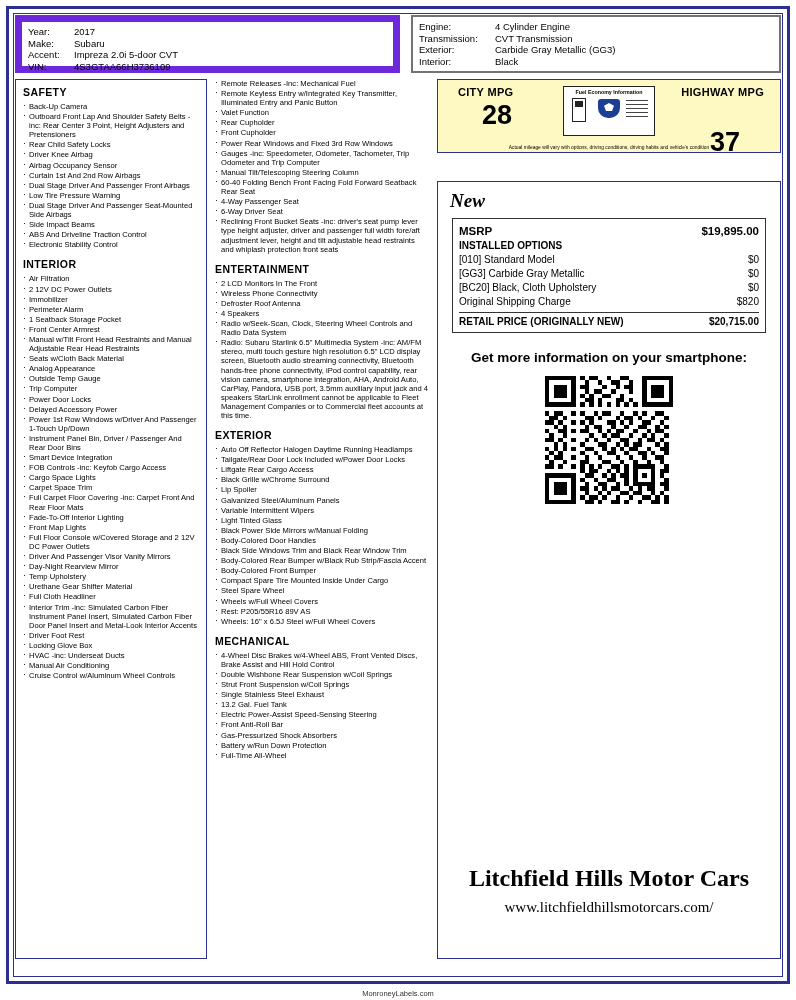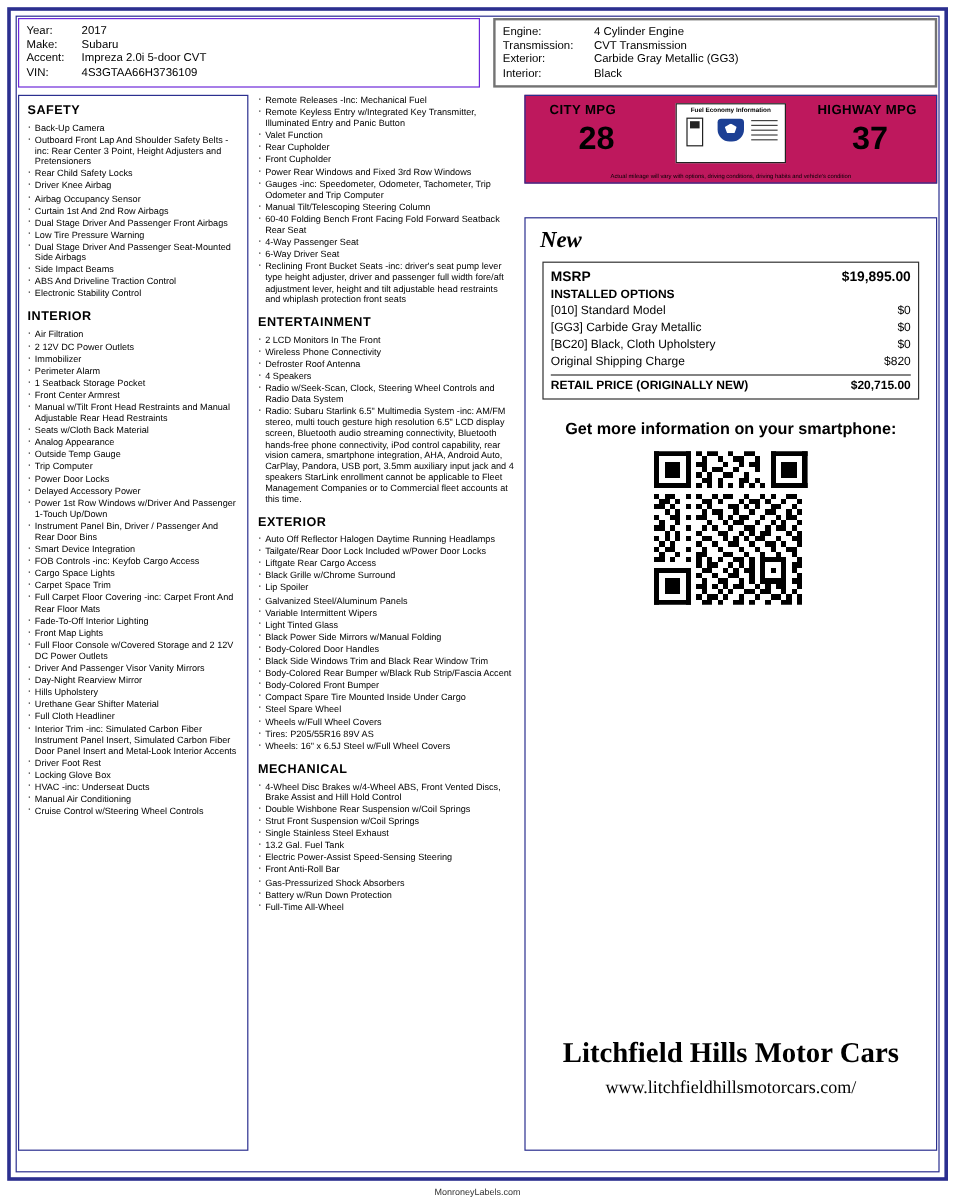--- a/index.html
+++ b/index.html
@@ -25,21 +25,21 @@
     border:1px solid #2b2f8f;
     box-sizing:border-box;
   }
 
   
   .top-row{
     position:absolute;left:6px;top:6px;right:6px;height:58px;
   }
   .vehicle-box{
     position:absolute;left:0;top:0;width:385px;height:58px;
-    border:1px solid #6d28d9;box-sizing:border-box;
+    border:7px solid #6d28d9;box-sizing:border-box;
     padding:4px 6px;
   }
   .engine-box{
     position:absolute;left:396px;top:0;right:0;height:58px;
     border:2px solid #737373;box-sizing:border-box;
     padding:4px 6px;
   }
   .kv{font-size:9.5px;line-height:11.6px;white-space:nowrap;}
   .kv .k{display:inline-block;width:46px;}
   .kv .k.wide{width:76px;}
@@ -76,33 +76,33 @@
     content:"\00B7";position:absolute;left:0px;top:-1px;font-size:9px;
   }
 
   
   .col-right{
     position:absolute;left:428px;top:70px;right:6px;bottom:22px;
   }
   .fuel-box{
     position:absolute;left:0;top:0;right:0;height:74px;
     border:1px solid #2b2f8f;box-sizing:border-box;
-    background:#be185d;
+    background:#fef9c3;
   }
   .fuel-inner{position:relative;width:100%;height:100%;}
   .mpg-label{
     position:absolute;top:6px;font-size:11px;font-weight:bold;letter-spacing:.3px;
   }
   .mpg-city-label{left:20px;}
   .mpg-hwy-label{right:16px;}
   .mpg-num{
     position:absolute;top:20px;font-size:27px;font-weight:bold;line-height:30px;
   }
   .mpg-city-num{left:44px;}
-  .mpg-hwy-num{right:40px;}
+  .mpg-hwy-num{right:40px;margin-top:27px;}
   .fe-badge{
     position:absolute;left:50%;transform:translateX(-50%);
     top:6px;width:92px;height:50px;
     border:1px solid #222;background:#fff;
     box-sizing:border-box;
   }
   .fe-badge .fe-top{
     font-size:5.3px;text-align:center;line-height:6px;padding-top:2px;font-weight:bold;
   }
   .fe-badge .fe-art{
@@ -244,29 +244,29 @@
       <li>Smart Device Integration</li>
       <li>FOB Controls -inc: Keyfob Cargo Access</li>
       <li>Cargo Space Lights</li>
       <li>Carpet Space Trim</li>
       <li>Full Carpet Floor Covering -inc: Carpet Front And Rear Floor Mats</li>
       <li>Fade-To-Off Interior Lighting</li>
       <li>Front Map Lights</li>
       <li>Full Floor Console w/Covered Storage and 2 12V DC Power Outlets</li>
       <li>Driver And Passenger Visor Vanity Mirrors</li>
       <li>Day-Night Rearview Mirror</li>
-      <li>Hills Upholstery</li>
+      <li>Temp Upholstery</li>
       <li>Urethane Gear Shifter Material</li>
       <li>Full Cloth Headliner</li>
       <li>Interior Trim -inc: Simulated Carbon Fiber Instrument Panel Insert, Simulated Carbon Fiber Door Panel Insert and Metal-Look Interior Accents</li>
       <li>Driver Foot Rest</li>
       <li>Locking Glove Box</li>
       <li>HVAC -inc: Underseat Ducts</li>
       <li>Manual Air Conditioning</li>
-      <li>Cruise Control w/Steering Wheel Controls</li>
+      <li>Cruise Control w/Aluminum Wheel Controls</li>
     </ul>
   </div>
 
   <div class="col-mid">
     <ul class="feat">
       <li>Remote Releases -Inc: Mechanical Fuel</li>
       <li>Remote Keyless Entry w/Integrated Key Transmitter, Illuminated Entry and Panic Button</li>
       <li>Valet Function</li>
       <li>Rear Cupholder</li>
       <li>Front Cupholder</li>
@@ -300,21 +300,21 @@
       <li>Variable Intermittent Wipers</li>
       <li>Light Tinted Glass</li>
       <li>Black Power Side Mirrors w/Manual Folding</li>
       <li>Body-Colored Door Handles</li>
       <li>Black Side Windows Trim and Black Rear Window Trim</li>
       <li>Body-Colored Rear Bumper w/Black Rub Strip/Fascia Accent</li>
       <li>Body-Colored Front Bumper</li>
       <li>Compact Spare Tire Mounted Inside Under Cargo</li>
       <li>Steel Spare Wheel</li>
       <li>Wheels w/Full Wheel Covers</li>
-      <li>Tires: P205/55R16 89V AS</li>
+      <li>Rest: P205/55R16 89V AS</li>
       <li>Wheels: 16" x 6.5J Steel w/Full Wheel Covers</li>
     </ul>
 
     <div class="sec-title">MECHANICAL</div>
     <ul class="feat">
       <li>4-Wheel Disc Brakes w/4-Wheel ABS, Front Vented Discs, Brake Assist and Hill Hold Control</li>
       <li>Double Wishbone Rear Suspension w/Coil Springs</li>
       <li>Strut Front Suspension w/Coil Springs</li>
       <li>Single Stainless Steel Exhaust</li>
       <li>13.2 Gal. Fuel Tank</li>

